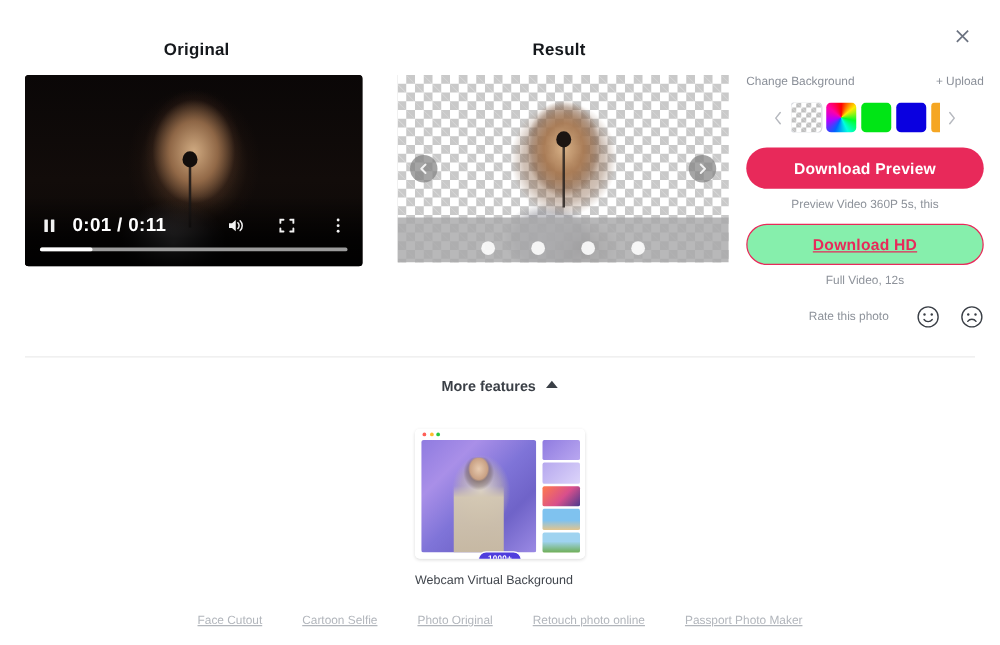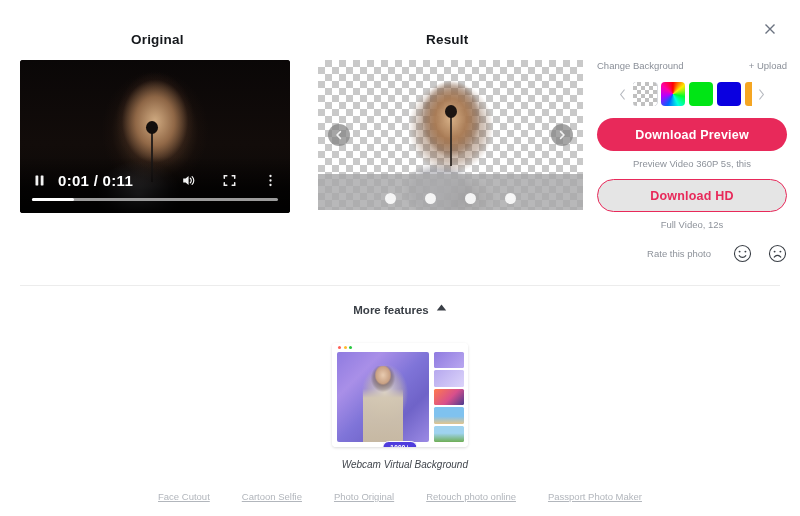--- a/index.html
+++ b/index.html
@@ -176,23 +176,23 @@
     font-family:"Liberation Sans", sans-serif;
     font-size:12.5px; font-weight:bold; letter-spacing:.2px;
   }
   .cap {
     margin-top:7px; text-align:center;
     font-size:9.5px; color:#8d929a;
   }
   .btn-outline {
     margin-top:10px; width:100%; height:33px;
     border:1.3px solid #e8295a; border-radius:17px; cursor:pointer;
-    background:#e5e5e5; color:#e8295a;
+    background:#86efac; color:#e8295a;
     font-family:"Liberation Sans", sans-serif;
-    font-size:12.5px; font-weight:bold; letter-spacing:.2px;
+    font-size:12.5px; font-weight:bold; letter-spacing:.2px;text-decoration:underline;
   }
   .rate-row {
     margin-top:14px; display:flex; align-items:center;
     justify-content:flex-end; gap:16px;
   }
   .rate-label { font-size:9.5px; color:#8d929a; margin-right:6px; }
   .rate-ico { width:19px; height:19px; cursor:pointer; color:#3a3f46; }
   .rate-ico svg { display:block; }
 
   
@@ -215,22 +215,22 @@
     display:flex; justify-content:center; gap:36px;
   }
   .card { width:136px; cursor:pointer; }
   .card-thumb {
     position:relative; width:136px; height:104px;
     border-radius:4px; overflow:hidden;
     box-shadow:0 1px 3px rgba(0,0,0,.14);
     background:#fff;
   }
   .card-cap {
-    margin-top:12px; text-align:right;
-    font-size:10px; color:#40454c;font-style:italic;
+    margin-top:12px; text-align:left;
+    font-size:10px; color:#40454c;
   }
 
   
   .wvb-frame { position:absolute; inset:0; background:#fff; padding:5px; }
   .wvb-dots { position:absolute; left:6px; top:3px; display:flex; gap:2.5px; }
   .wvb-dots i { width:3px; height:3px; border-radius:50%; display:block; }
   .wvb-main {
     position:absolute; left:5px; top:9px; width:92px; bottom:5px;
     border-radius:2px; overflow:hidden;
     background:

